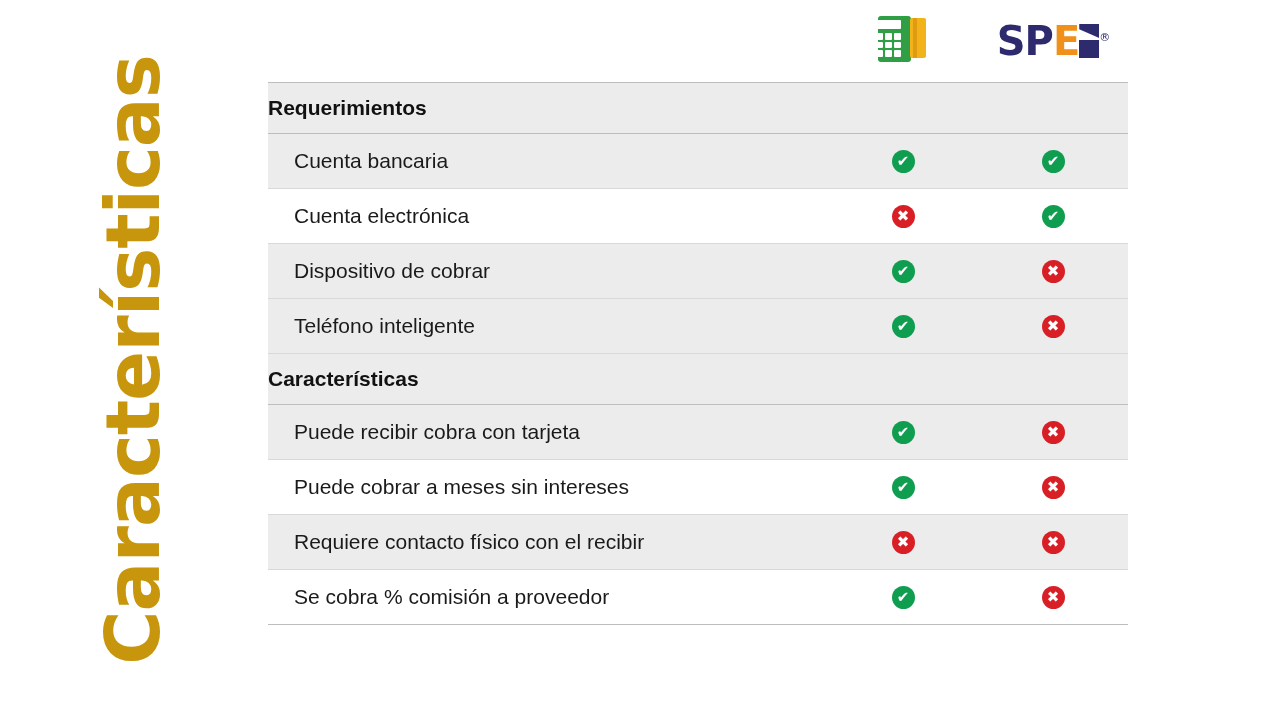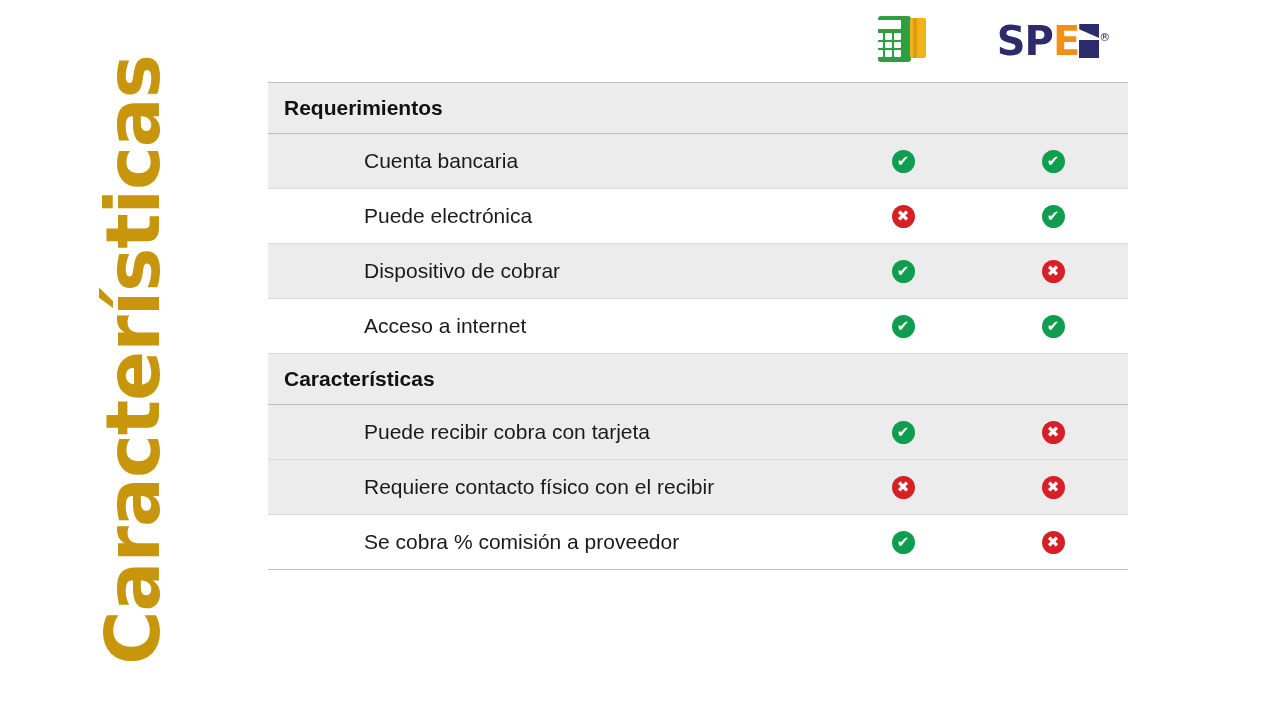--- a/index.html
+++ b/index.html
@@ -159,34 +159,34 @@
     vertical-align: super;
     color: #2d2a6e;
   }
 
   
   tr.section td {
     background: #ececec;
     font-weight: bold;
     font-size: 21px;
     color: #111111;
-    padding: 13px 0 13px 16px;
+    padding: 13px 0 13px 0;
     border-top: 1px solid #bdbdbd;
     border-bottom: 1px solid #bdbdbd;
   }
 
   
   tr.item td {
     font-size: 21px;
     color: #1a1a1a;
     height: 52px;
     border-bottom: 1px solid #d9d9d9;
   }
   tr.item td.label {
-    padding-left: 96px;
+    padding-left: 26px;
   }
   tr.item.shaded td { background: #ececec; }
   tr.item td.mark { text-align: center; }
 
   .badge {
     display: inline-block;
     width: 23px;
     height: 23px;
     border-radius: 50%;
     position: relative;
@@ -241,39 +241,44 @@
           </tr>
           <tr class="section">
             <td colspan="3">Requerimientos</td>
           </tr>
           <tr class="item shaded">
             <td class="label">Cuenta bancaria</td>
             <td class="mark"><span class="badge yes"><span class="g">✔</span></span></td>
             <td class="mark"><span class="badge yes"><span class="g">✔</span></span></td>
           </tr>
           <tr class="item">
-            <td class="label">Puede electrónica</td>
+            <td class="label">Cuenta electrónica</td>
             <td class="mark"><span class="badge no"><span class="g">✖</span></span></td>
             <td class="mark"><span class="badge yes"><span class="g">✔</span></span></td>
           </tr>
           <tr class="item shaded">
             <td class="label">Dispositivo de cobrar</td>
             <td class="mark"><span class="badge yes"><span class="g">✔</span></span></td>
             <td class="mark"><span class="badge no"><span class="g">✖</span></span></td>
           </tr>
-          <tr class="item">
-            <td class="label">Acceso a internet</td>
-            <td class="mark"><span class="badge yes"><span class="g">✔</span></span></td>
-            <td class="mark"><span class="badge yes"><span class="g">✔</span></span></td>
+          <tr class="item shaded">
+            <td class="label">Teléfono inteligente</td>
+            <td class="mark"><span class="badge yes"><span class="g">✔</span></span></td>
+            <td class="mark"><span class="badge no"><span class="g">✖</span></span></td>
           </tr>
           <tr class="section">
             <td colspan="3">Características</td>
           </tr>
           <tr class="item shaded">
             <td class="label">Puede recibir cobra con tarjeta</td>
+            <td class="mark"><span class="badge yes"><span class="g">✔</span></span></td>
+            <td class="mark"><span class="badge no"><span class="g">✖</span></span></td>
+          </tr>
+          <tr class="item">
+            <td class="label">Puede cobrar a meses sin intereses</td>
             <td class="mark"><span class="badge yes"><span class="g">✔</span></span></td>
             <td class="mark"><span class="badge no"><span class="g">✖</span></span></td>
           </tr>
           <tr class="item shaded">
             <td class="label">Requiere contacto físico con el recibir</td>
             <td class="mark"><span class="badge no"><span class="g">✖</span></span></td>
             <td class="mark"><span class="badge no"><span class="g">✖</span></span></td>
           </tr>
           <tr class="item last-row">
             <td class="label">Se cobra % comisión a proveedor</td>

